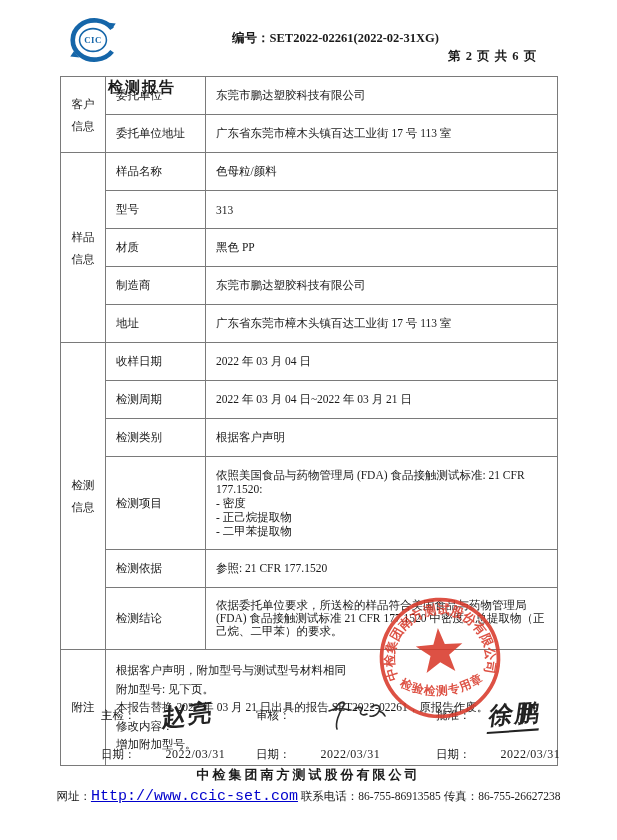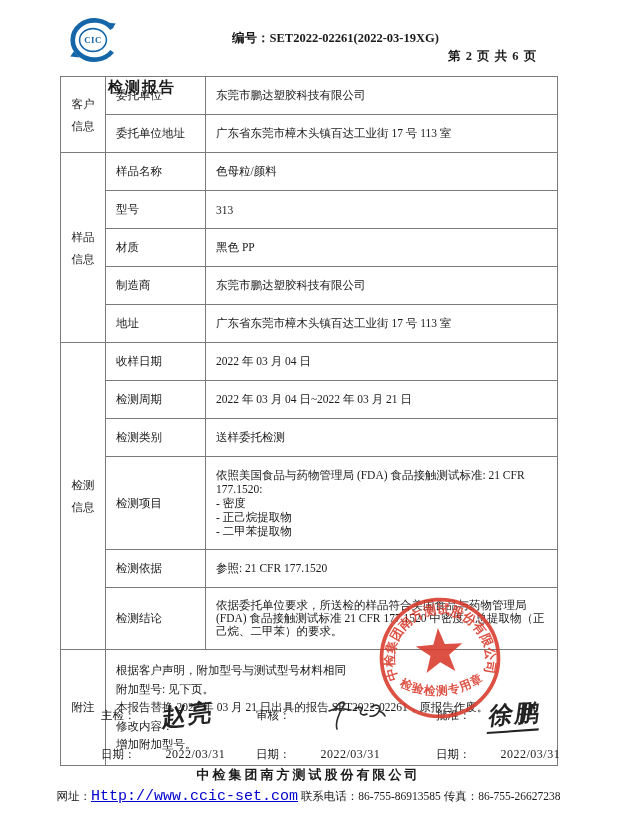--- a/index.html
+++ b/index.html
@@ -82,21 +82,21 @@
 
   <div class="header">
     <svg class="logo" viewBox="0 0 120 100">
       <path d="M 97 28 A 42 38 0 1 0 97 72" fill="none" stroke="#1566a9" stroke-width="9"></path>
       <path d="M 97 28 L 86 16 L 104 18 Z" fill="#1566a9"></path>
       <path d="M 23 72 L 34 84 L 16 82 Z" fill="#1566a9"></path>
       <ellipse cx="60" cy="50" rx="26" ry="22" fill="none" stroke="#1566a9" stroke-width="3"></ellipse>
       <text x="60" y="56" text-anchor="middle" font-size="17" font-weight="bold" fill="#1566a9" font-family="Liberation Serif,serif" letter-spacing="1">CIC</text>
     </svg>
     <span class="hdr-title">检测报告</span>
-    <span class="hdr-no"><span>编号：</span><span>SET2022-02261(2022-03-19XG)</span></span>
+    <span class="hdr-no"><span>编号：</span><span>SET2022-02261(2022-02-31XG)</span></span>
     <span class="hdr-page">第 2 页 共 6 页</span>
   </div>
 
   <table class="report">
     <colgroup>
         <col class="c1">
         <col class="c2">
         <col class="c3">
       </colgroup>
 
@@ -140,21 +140,21 @@
 信息</td>
       <td class="lbl">收样日期</td>
       <td class="val">2022 年 03 月 04 日</td>
     </tr>
     <tr class="h26">
       <td class="lbl">检测周期</td>
       <td class="val">2022 年 03 月 04 日~2022 年 03 月 21 日</td>
     </tr>
     <tr class="h26">
       <td class="lbl">检测类别</td>
-      <td class="val">送样委托检测</td>
+      <td class="val">根据客户声明</td>
     </tr>
     <tr>
       <td class="lbl">检测项目</td>
       <td class="val items pre">依照美国食品与药物管理局 (FDA) 食品接触测试标准: 21 CFR 177.1520:
 - 密度
 - 正己烷提取物
 - 二甲苯提取物</td>
     </tr>
     <tr class="h25">
       <td class="lbl">检测依据</td>

